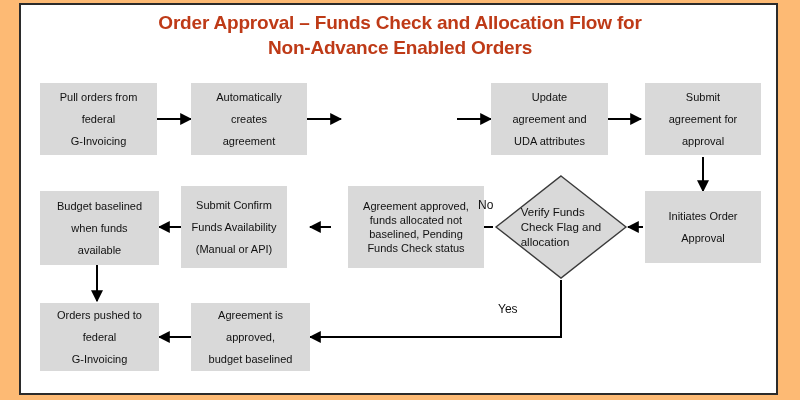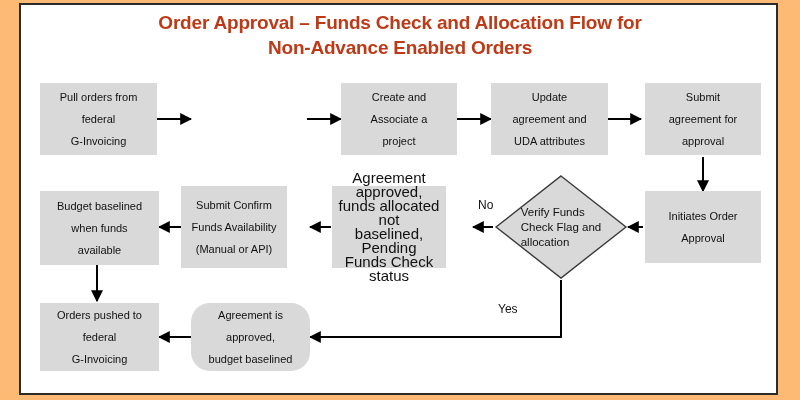--- a/index.html
+++ b/index.html
@@ -133,24 +133,24 @@
       <line x1="191" y1="337" x2="159" y2="337"></line>
 
       <path d="M 561 280 L 561 337 L 310 337"></path>
     </g>
   </svg>
 
   <div class="node" style="left:40px; top:83px; width:117px; height:72px;">Pull orders from
 federal
 G-Invoicing</div>
 
+  <div class="node" style="left:191px; top:83px; width:116px; height:72px;">Automatically
+creates
+agreement</div>
 
-  <div class="node" style="left:341px; top:83px; width:116px; height:72px;">Create and
-Associate a
-project</div>
 
   <div class="node" style="left:491px; top:83px; width:117px; height:72px;">Update
 agreement and
 UDA attributes</div>
 
   <div class="node" style="left:645px; top:83px; width:116px; height:72px;">Submit
 agreement for
 approval</div>
 
   <div class="node" style="left:645px; top:191px; width:116px; height:72px;">Initiates Order
@@ -158,38 +158,38 @@
 
   <div class="diamond-wrap" style="left:494px; top:174px; width:134px; height:106px;">
     <svg width="134" height="106" viewBox="0 0 134 106">
       <polygon points="67,2 132,53 67,104 2,53" fill="#D9D9D9" stroke="#3a3a3a" stroke-width="1.4"></polygon>
     </svg>
     <div class="diamond-label">Verify Funds
 Check Flag and
 allocation</div>
   </div>
 
-  <div class="node" style="left:332px; top:186px; width:114px; height:82px; font-size:15px; line-height:14px;">Agreement approved,
+  <div class="node" style="left:348px; top:186px; width:136px; height:82px; font-size:11px; line-height:14px;">Agreement approved,
 funds allocated not
 baselined, Pending
 Funds Check status</div>
 
   <div class="node" style="left:181px; top:186px; width:106px; height:82px;">Submit Confirm
 Funds Availability
 (Manual or API)</div>
 
   <div class="node" style="left:40px; top:191px; width:119px; height:74px;">Budget baselined
 when funds
 available</div>
 
   <div class="node" style="left:40px; top:303px; width:119px; height:68px;">Orders pushed to
 federal
 G-Invoicing</div>
 
-  <div class="node" style="left:191px; top:303px; width:119px; height:68px;border-radius:19px;">Agreement is
+  <div class="node" style="left:191px; top:303px; width:119px; height:68px;">Agreement is
 approved,
 budget baselined</div>
 
   <div class="edge-label" style="left:478px; top:198px;">No</div>
 
   <div class="edge-label" style="left:498px; top:302px;">Yes</div>
 
 </div>
 
 </body></html>

